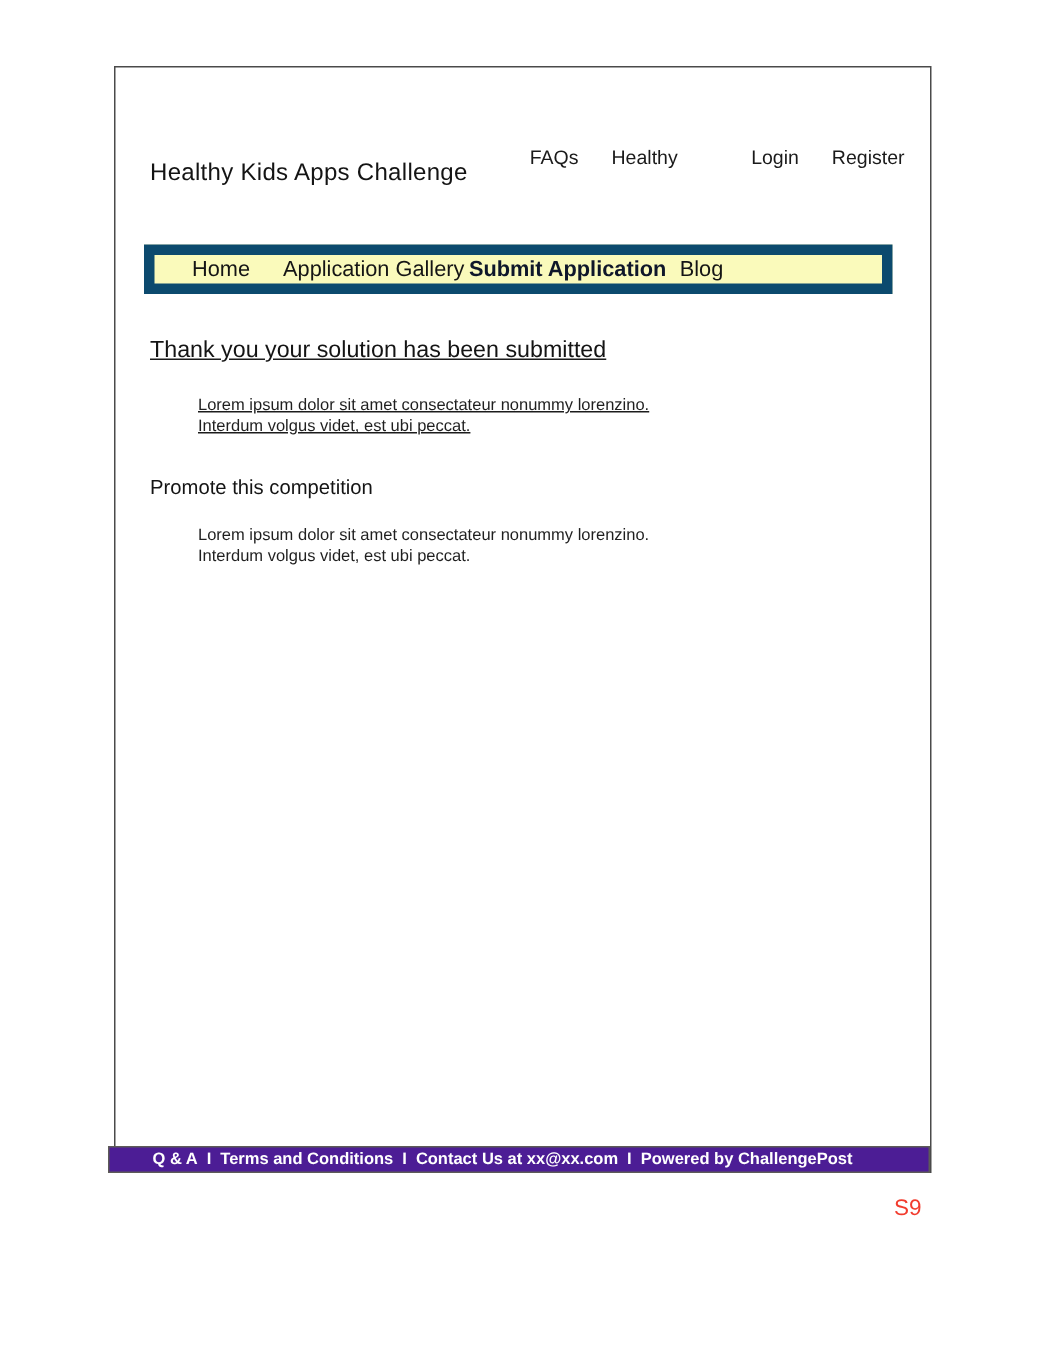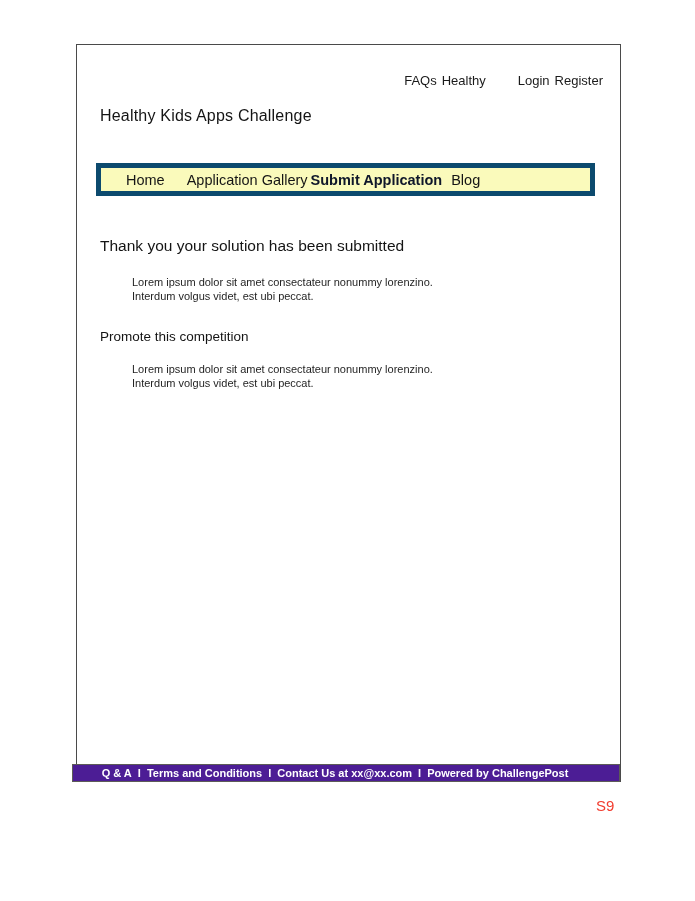--- a/index.html
+++ b/index.html
@@ -21,25 +21,25 @@
     position: absolute;
     left: 76px;
     top: 44px;
     width: 545px;
     height: 738px;
     border: 1px solid #4a4a4a;
     background: #ffffff;
   }
   .utility-nav {
     position: absolute;
-    top: 28px;
+    top: 52px;
     right: 17px;
     display: flex;
     align-items: baseline;
-    gap: 5px;
+    gap: 22px;
     font-size: 13px;
     color: #1a1a1a;
     white-space: nowrap;
   }
   .utility-nav .group-gap { margin-left: 27px; }
   .utility-nav span { cursor: default; }
   .page-title {
     position: absolute;
     left: 23px;
     top: 62px;
@@ -48,35 +48,35 @@
     color: #141414;
     white-space: nowrap;
   }
   .main-nav {
     position: absolute;
     left: 19px;
     top: 118px;
     width: 499px;
     height: 33px;
     background: #fafabb;
-    border: 5px solid #0c4a6e;
+    border: 7px solid #0c4a6e;
     display: flex;
     align-items: center;
     padding-left: 25px;
     font-size: 14.5px;
     color: #151515;
     white-space: nowrap;
   }
   .main-nav .nav-item { cursor: default; }
   .main-nav .nav-home { margin-right: 22px; }
   .main-nav .nav-gallery { margin-right: 3px; }
   .main-nav .nav-submit { margin-right: 9px; font-weight: bold; color: #0f172a; }
   .content-section { position: absolute; left: 23px; }
-  .section-1 { top: 192px; }
-  .section-2 { top: 284px; }
+  .section-1 { top: 180px; text-decoration: underline; }
+  .section-2 { top: 272px; }
   .section-heading-lg {
     font-size: 15.5px;
     color: #141414;
     margin: 0 0 20px 0;
     white-space: nowrap;
   }
   .section-heading-sm {
     font-size: 13.5px;
     color: #141414;
     margin: 0 0 18px 0;

